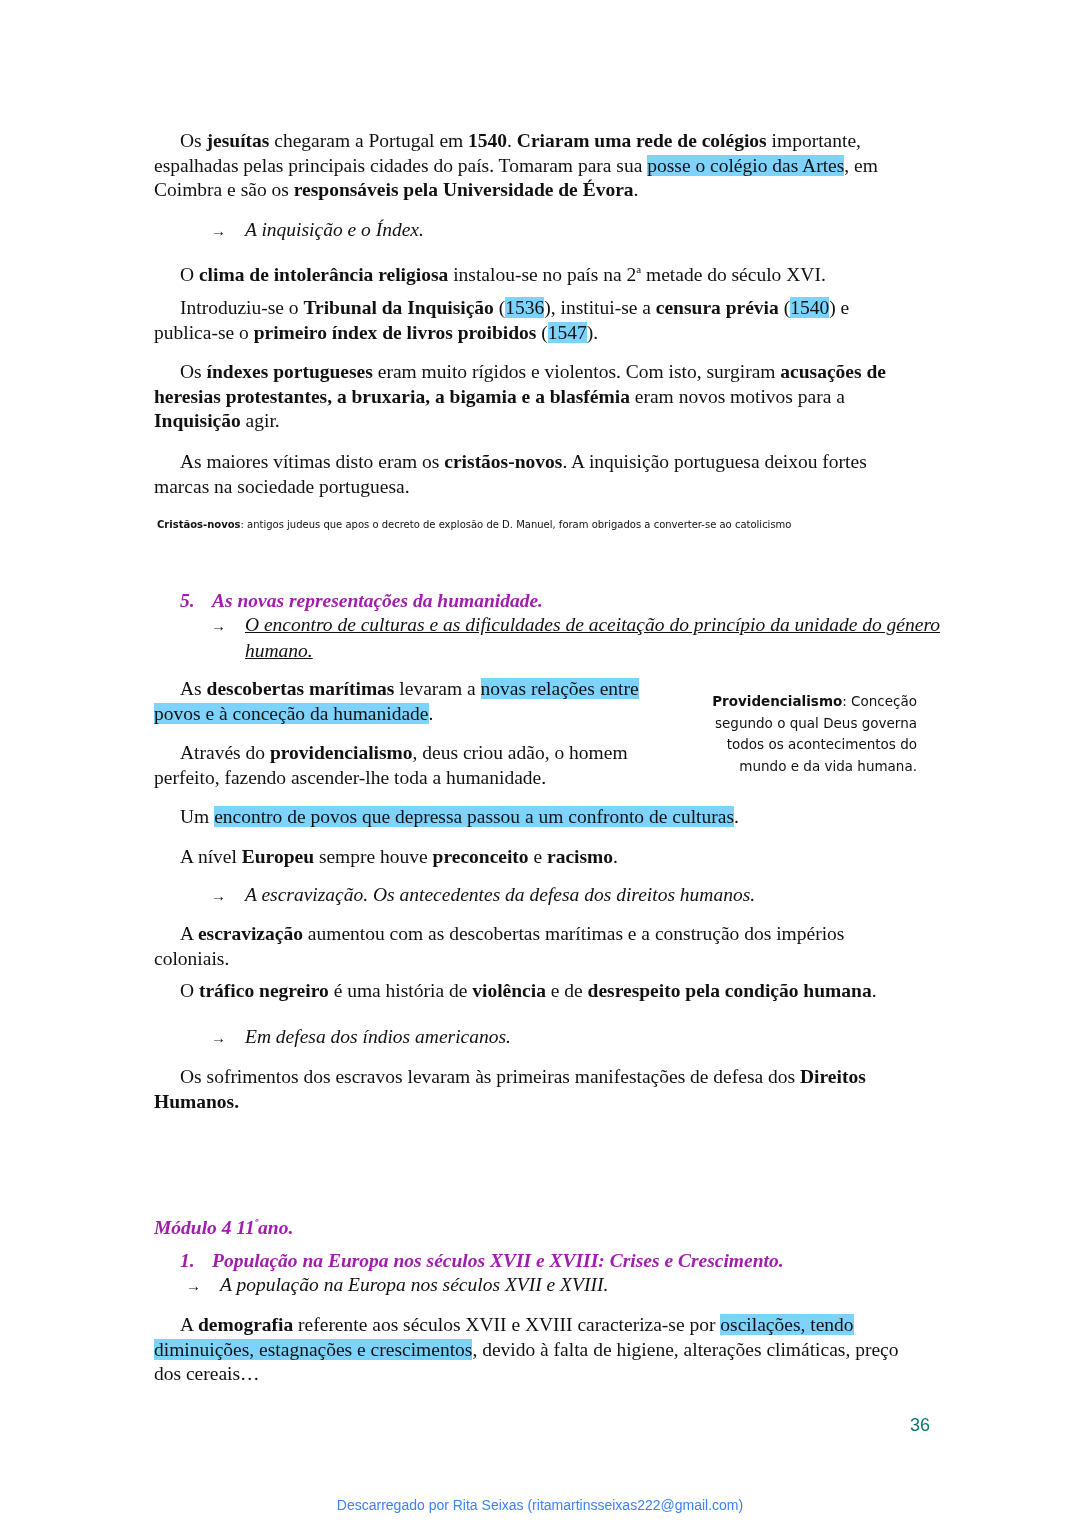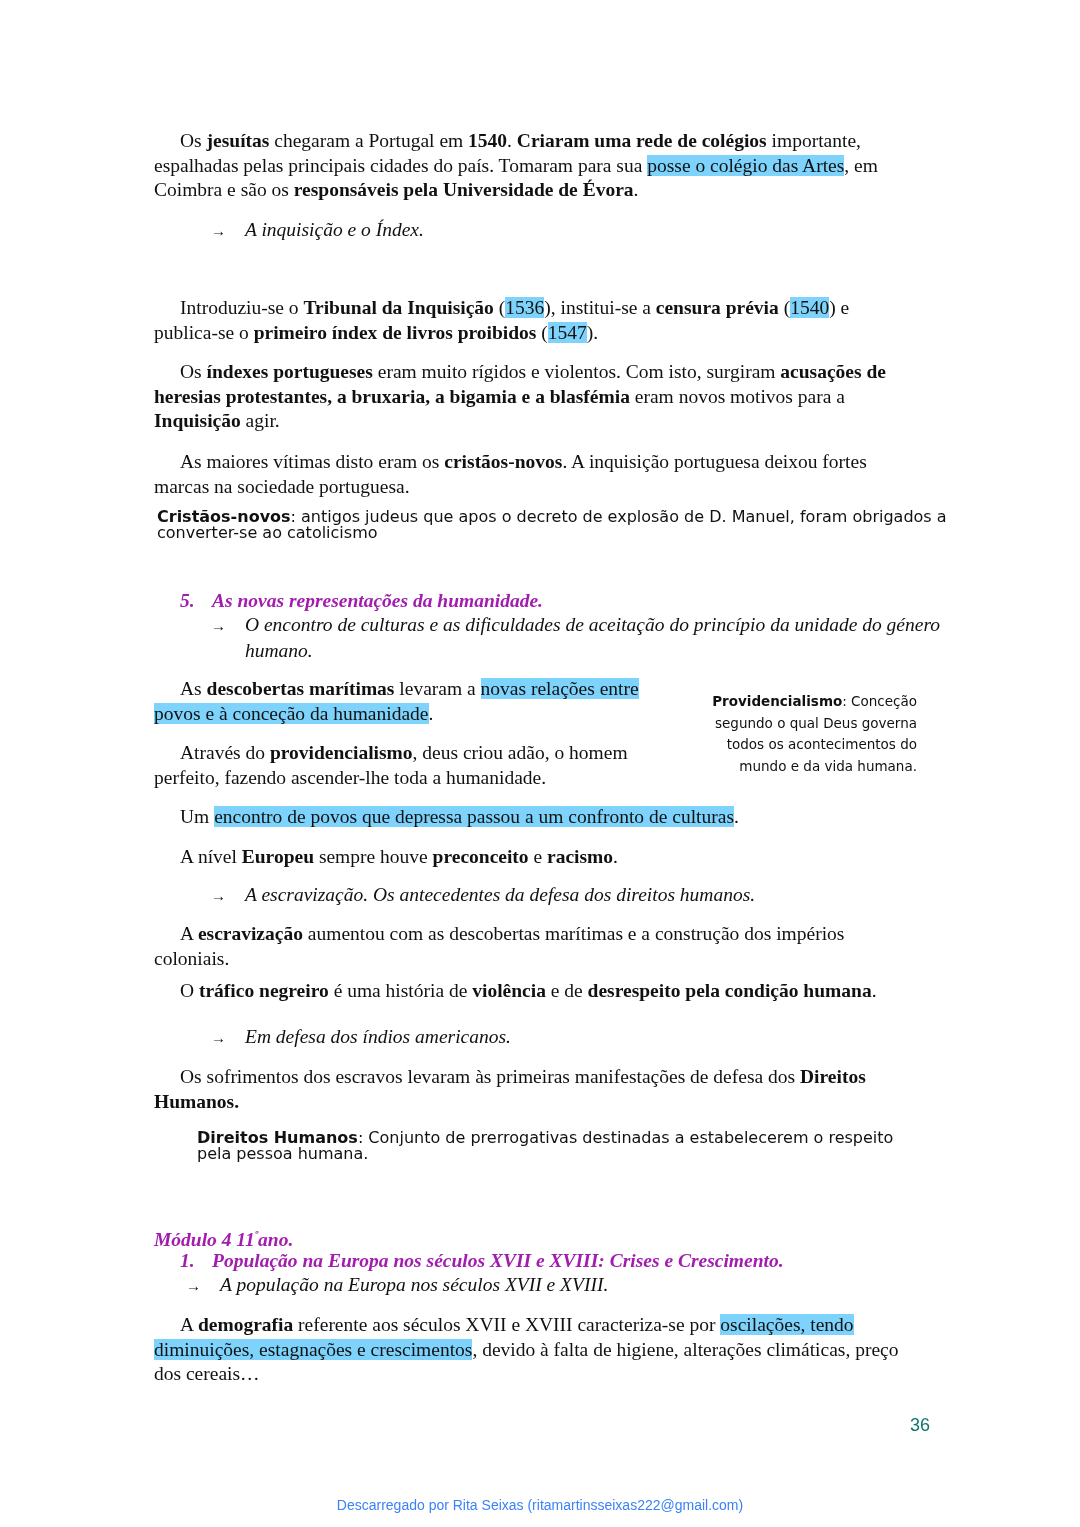--- a/index.html
+++ b/index.html
@@ -38,22 +38,22 @@
     }
     .arrow {
       display: inline-block;
       width: 34px;
       font-style: normal;
       font-size: 15px;
     }
     .def {
       position: absolute;
       font-family: "DejaVu Sans", sans-serif;
-      font-size: 16px;
-      line-height: 16px;
+      font-size: 10px;
+      line-height: 32px;
       color: #111111;
     }
     .def.side {
       font-size: 13.5px;
       line-height: 21.5px;
     }
     .blue {
       color: #a21caf;
       font-style: italic;
       font-weight: bold;
@@ -81,32 +81,33 @@
   </style>
 </head>
 <body>
 
 <div class="page">
 
   <p class="p ind" style="left:154px; top:129px; width:760px;"><span>Os </span><b>jesuítas</b><span> chegaram a Portugal em </span><b>1540</b><span>. </span><b>Criaram uma rede de colégios</b><span> importante, espalhadas pelas principais cidades do país. Tomaram para sua </span><span class="hl">posse o colégio das Artes</span><span>, em Coimbra e são os </span><b>responsáveis pela Universidade de Évora</b><span>.</span></p>
 
   <div class="sub" style="left:211px; top:218px;"><span class="arrow">→</span><span>A inquisição e o Índex.</span></div>
 
+  <p class="p ind" style="left:154px; top:257px; width:760px;"><span>O </span><b>clima de intolerância religiosa</b><span> instalou-se no país na 2</span><sup style="font-size:11px;">a</sup><span> metade do século XVI.</span></p>
 
   <p class="p ind" style="left:154px; top:296px; width:760px;"><span>Introduziu-se o </span><b>Tribunal da Inquisição</b><span> (</span><span class="hl">1536</span><span>), institui-se a </span><b>censura prévia</b><span> (</span><span class="hl">1540</span><span>) e publica-se o </span><b>primeiro índex de livros proibidos</b><span> (</span><span class="hl">1547</span><span>).</span></p>
 
   <p class="p ind" style="left:154px; top:360px; width:765px;"><span>Os </span><b>índexes portugueses</b><span> eram muito rígidos e violentos. Com isto, surgiram </span><b>acusações de heresias protestantes, a bruxaria, a bigamia e a blasfémia</b><span> eram novos motivos para a </span><b>Inquisição</b><span> agir.</span></p>
 
   <p class="p ind" style="left:154px; top:450px; width:760px;"><span>As maiores vítimas disto eram os </span><b>cristãos-novos</b><span>. A inquisição portuguesa deixou fortes marcas na sociedade portuguesa.</span></p>
 
   <div class="def" style="left:157px; top:509px; width:820px;"><b>Cristãos-novos</b><span>: antigos judeus que apos o decreto de explosão de D. Manuel, foram obrigados a converter-se ao catolicismo</span></div>
 
   <div class="p blue" style="left:180px; top:589px;"><span style="display:inline-block; width:32px;">5.</span><span>As novas representações da humanidade.</span></div>
 
-  <div class="sub" style="left:211px; top:613px; width:720px; padding-left:34px; text-indent:-34px;"><span class="arrow" style="text-indent:0;">→</span><span>O encontro de culturas e as dificuldades de aceitação do princípio da unidade do género humano.</span></div>
+  <div class="sub" style="left:211px; top:613px; width:720px; padding-left:34px; text-indent:-34px;text-decoration:underline;"><span class="arrow" style="text-indent:0;">→</span><span>O encontro de culturas e as dificuldades de aceitação do princípio da unidade do género humano.</span></div>
 
   <p class="p ind" style="left:154px; top:677px; width:505px;"><span>As </span><b>descobertas marítimas</b><span> levaram a </span><span class="hl">novas relações entre povos e à conceção da humanidade</span><span>.</span></p>
 
   <p class="p ind" style="left:154px; top:741px; width:505px;"><span>Através do </span><b>providencialismo</b><span>, deus criou adão, o homem perfeito, fazendo ascender-lhe toda a humanidade.</span></p>
 
   <div class="def side" style="left:707px; top:691px; width:210px;text-align:right;"><b>Providencialismo</b><span>: Conceção segundo o qual Deus governa todos os acontecimentos do mundo e da vida humana.</span></div>
 
   <p class="p" style="left:180px; top:805px; width:740px;"><span>Um </span><span class="hl">encontro de povos que depressa passou a um confronto de culturas</span><span>.</span></p>
 
   <p class="p" style="left:180px; top:845px; width:740px;"><span>A nível </span><b>Europeu</b><span> sempre houve </span><b>preconceito</b><span> e </span><b>racismo</b><span>.</span></p>
@@ -114,23 +115,22 @@
   <div class="sub" style="left:211px; top:883px;"><span class="arrow">→</span><span>A escravização. Os antecedentes da defesa dos direitos humanos.</span></div>
 
   <p class="p ind" style="left:154px; top:922px; width:740px;"><span>A </span><b>escravização</b><span> aumentou com as descobertas marítimas e a construção dos impérios coloniais.</span></p>
 
   <p class="p" style="left:180px; top:979px; width:760px;"><span>O </span><b>tráfico negreiro</b><span> é uma história de </span><b>violência</b><span> e de </span><b>desrespeito pela condição humana</b><span>.</span></p>
 
   <div class="sub" style="left:211px; top:1025px;"><span class="arrow">→</span><span>Em defesa dos índios americanos.</span></div>
 
   <p class="p ind" style="left:154px; top:1065px; width:740px;"><span>Os sofrimentos dos escravos levaram às primeiras manifestações de defesa dos </span><b>Direitos Humanos.</b></p>
 
-  <div class="def" style="left:197px; top:1130px; width:730px;"><b>Direitos Humanos</b><span>: Conjunto de prerrogativas destinadas a estabelecerem o respeito pela pessoa humana.</span></div>
 
-  <div class="p blue" style="left:154px; top:1210px;margin-top:12px;"><span>Módulo 4 11</span><sup style="font-size:11px;">º</sup><span>ano.</span></div>
+  <div class="p blue" style="left:154px; top:1210px;"><span>Módulo 4 11</span><sup style="font-size:11px;">º</sup><span>ano.</span></div>
 
   <div class="p blue" style="left:180px; top:1249px;"><span style="display:inline-block; width:32px;">1.</span><span>População na Europa nos séculos XVII e XVIII: Crises e Crescimento.</span></div>
 
   <div class="sub" style="left:186px; top:1273px;"><span class="arrow">→</span><span>A população na Europa nos séculos XVII e XVIII.</span></div>
 
   <p class="p ind" style="left:154px; top:1313px; width:770px;"><span>A </span><b>demografia</b><span> referente aos séculos XVII e XVIII caracteriza-se por </span><span class="hl">oscilações, tendo diminuições, estagnações e crescimentos</span><span>, devido à falta de higiene, alterações climáticas, preço dos cereais…</span></p>
 
   <div class="pagenum">36</div>
 
   <div class="footer">Descarregado por Rita Seixas (ritamartinsseixas222@gmail.com)</div>

